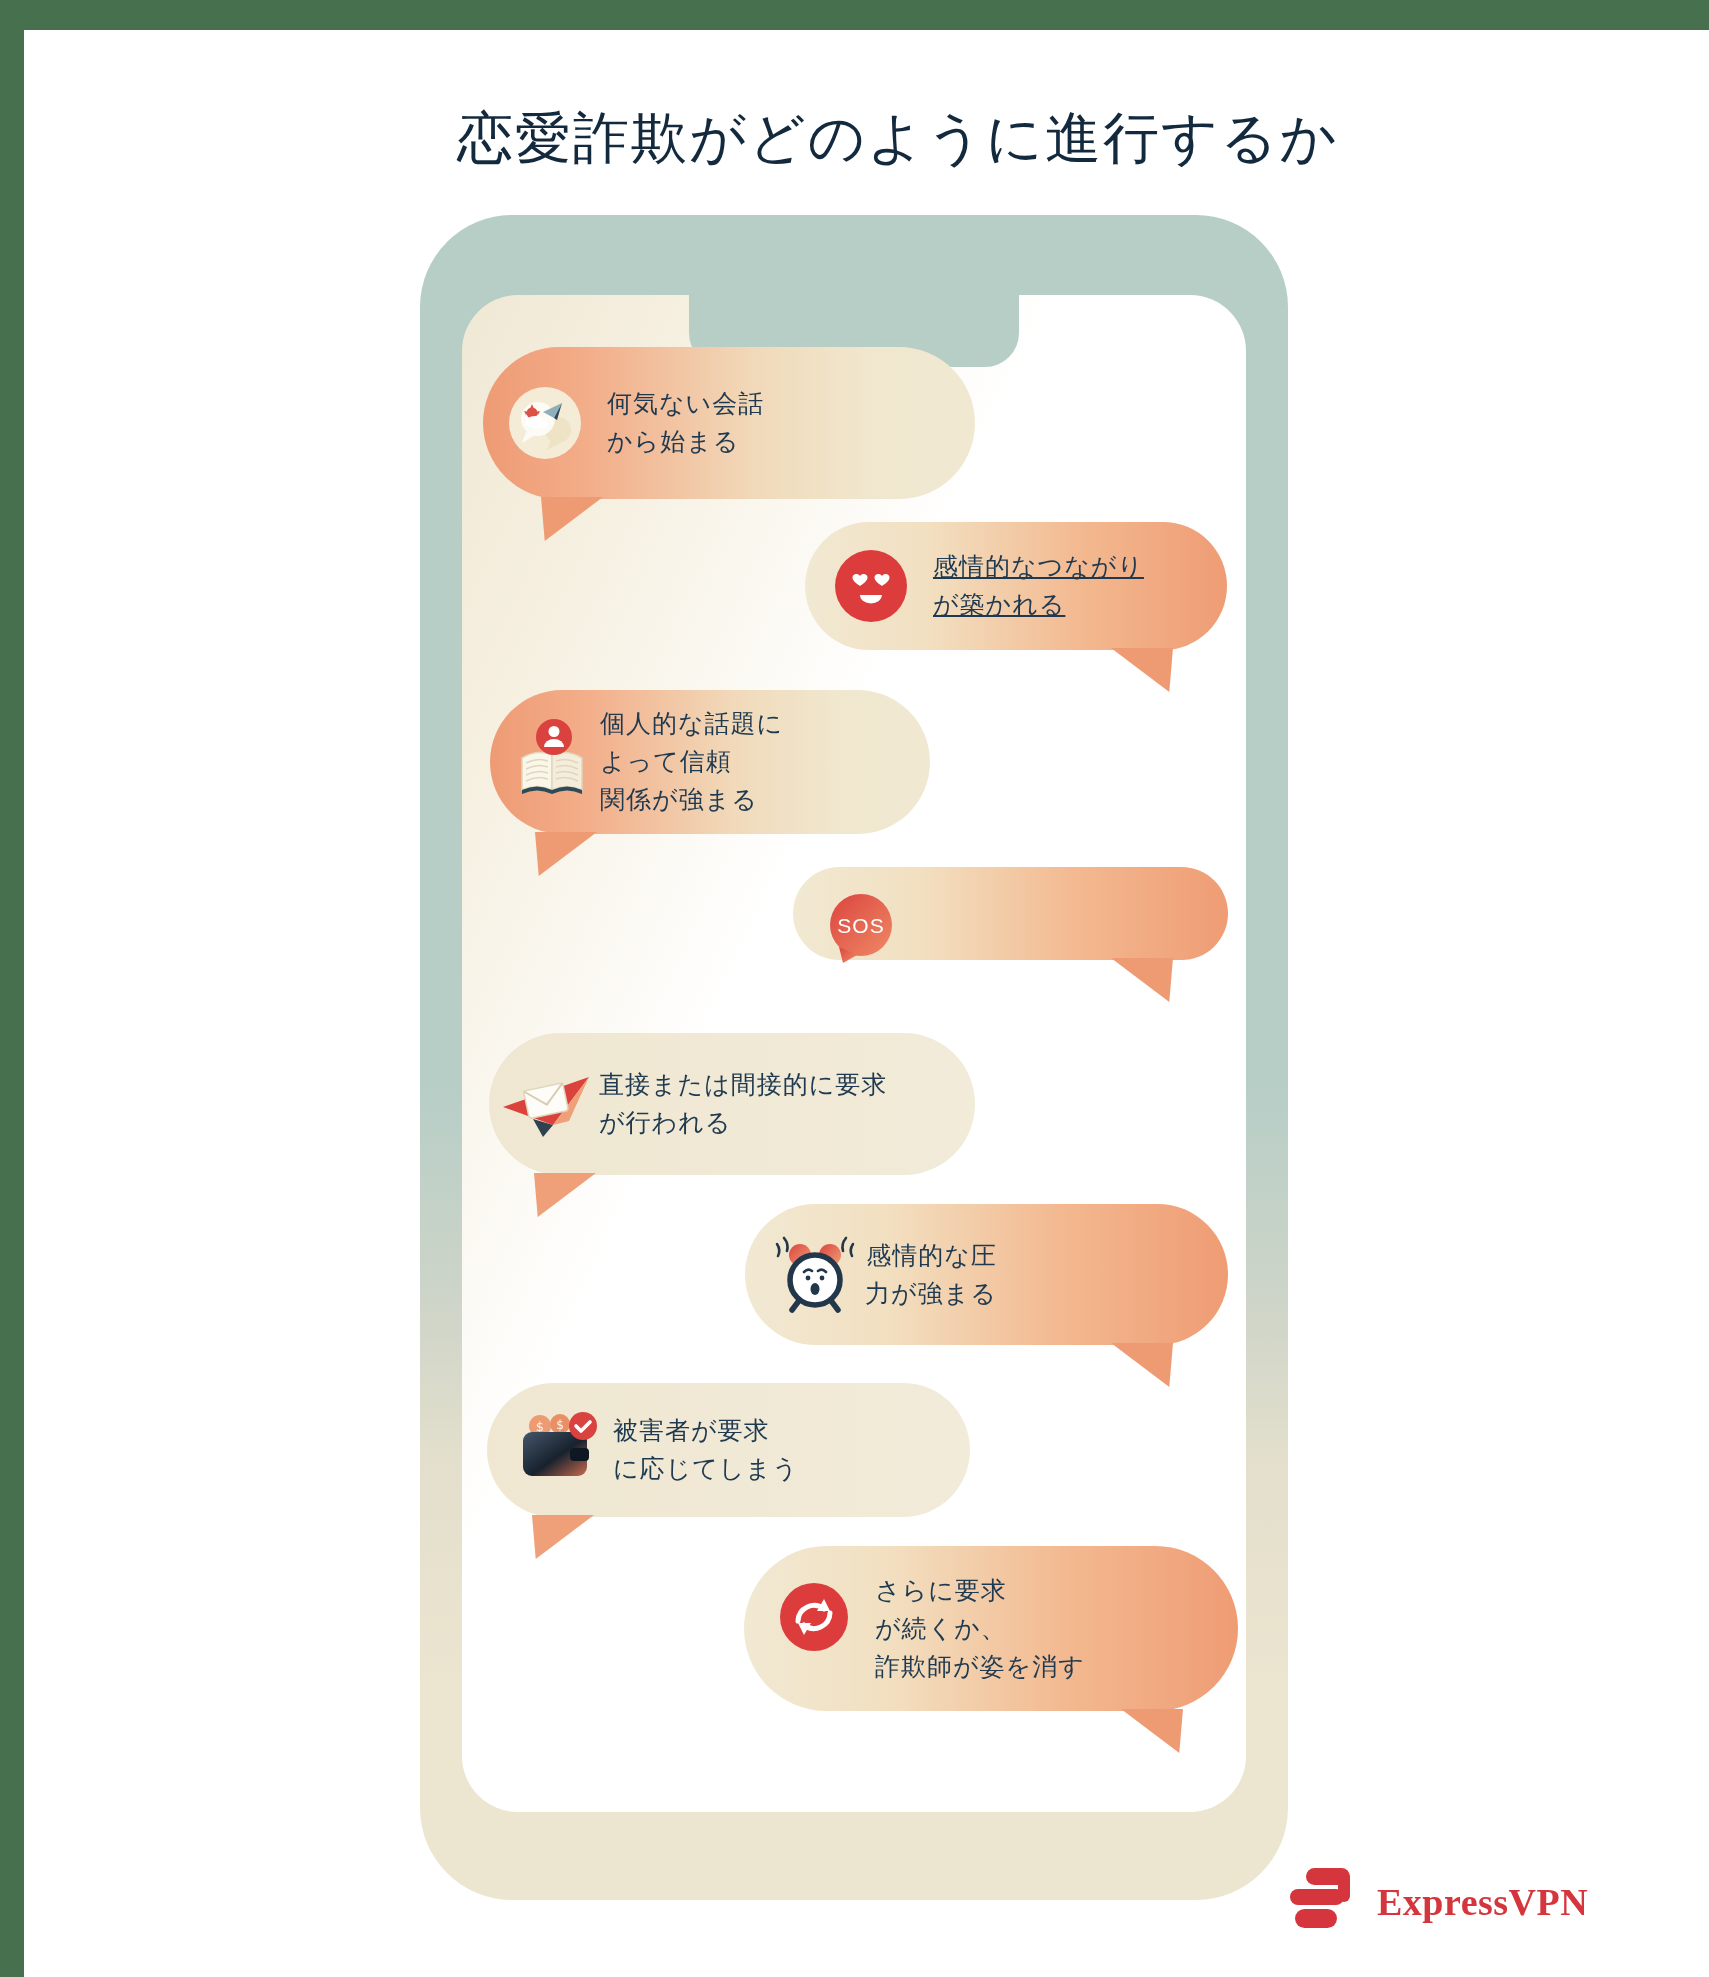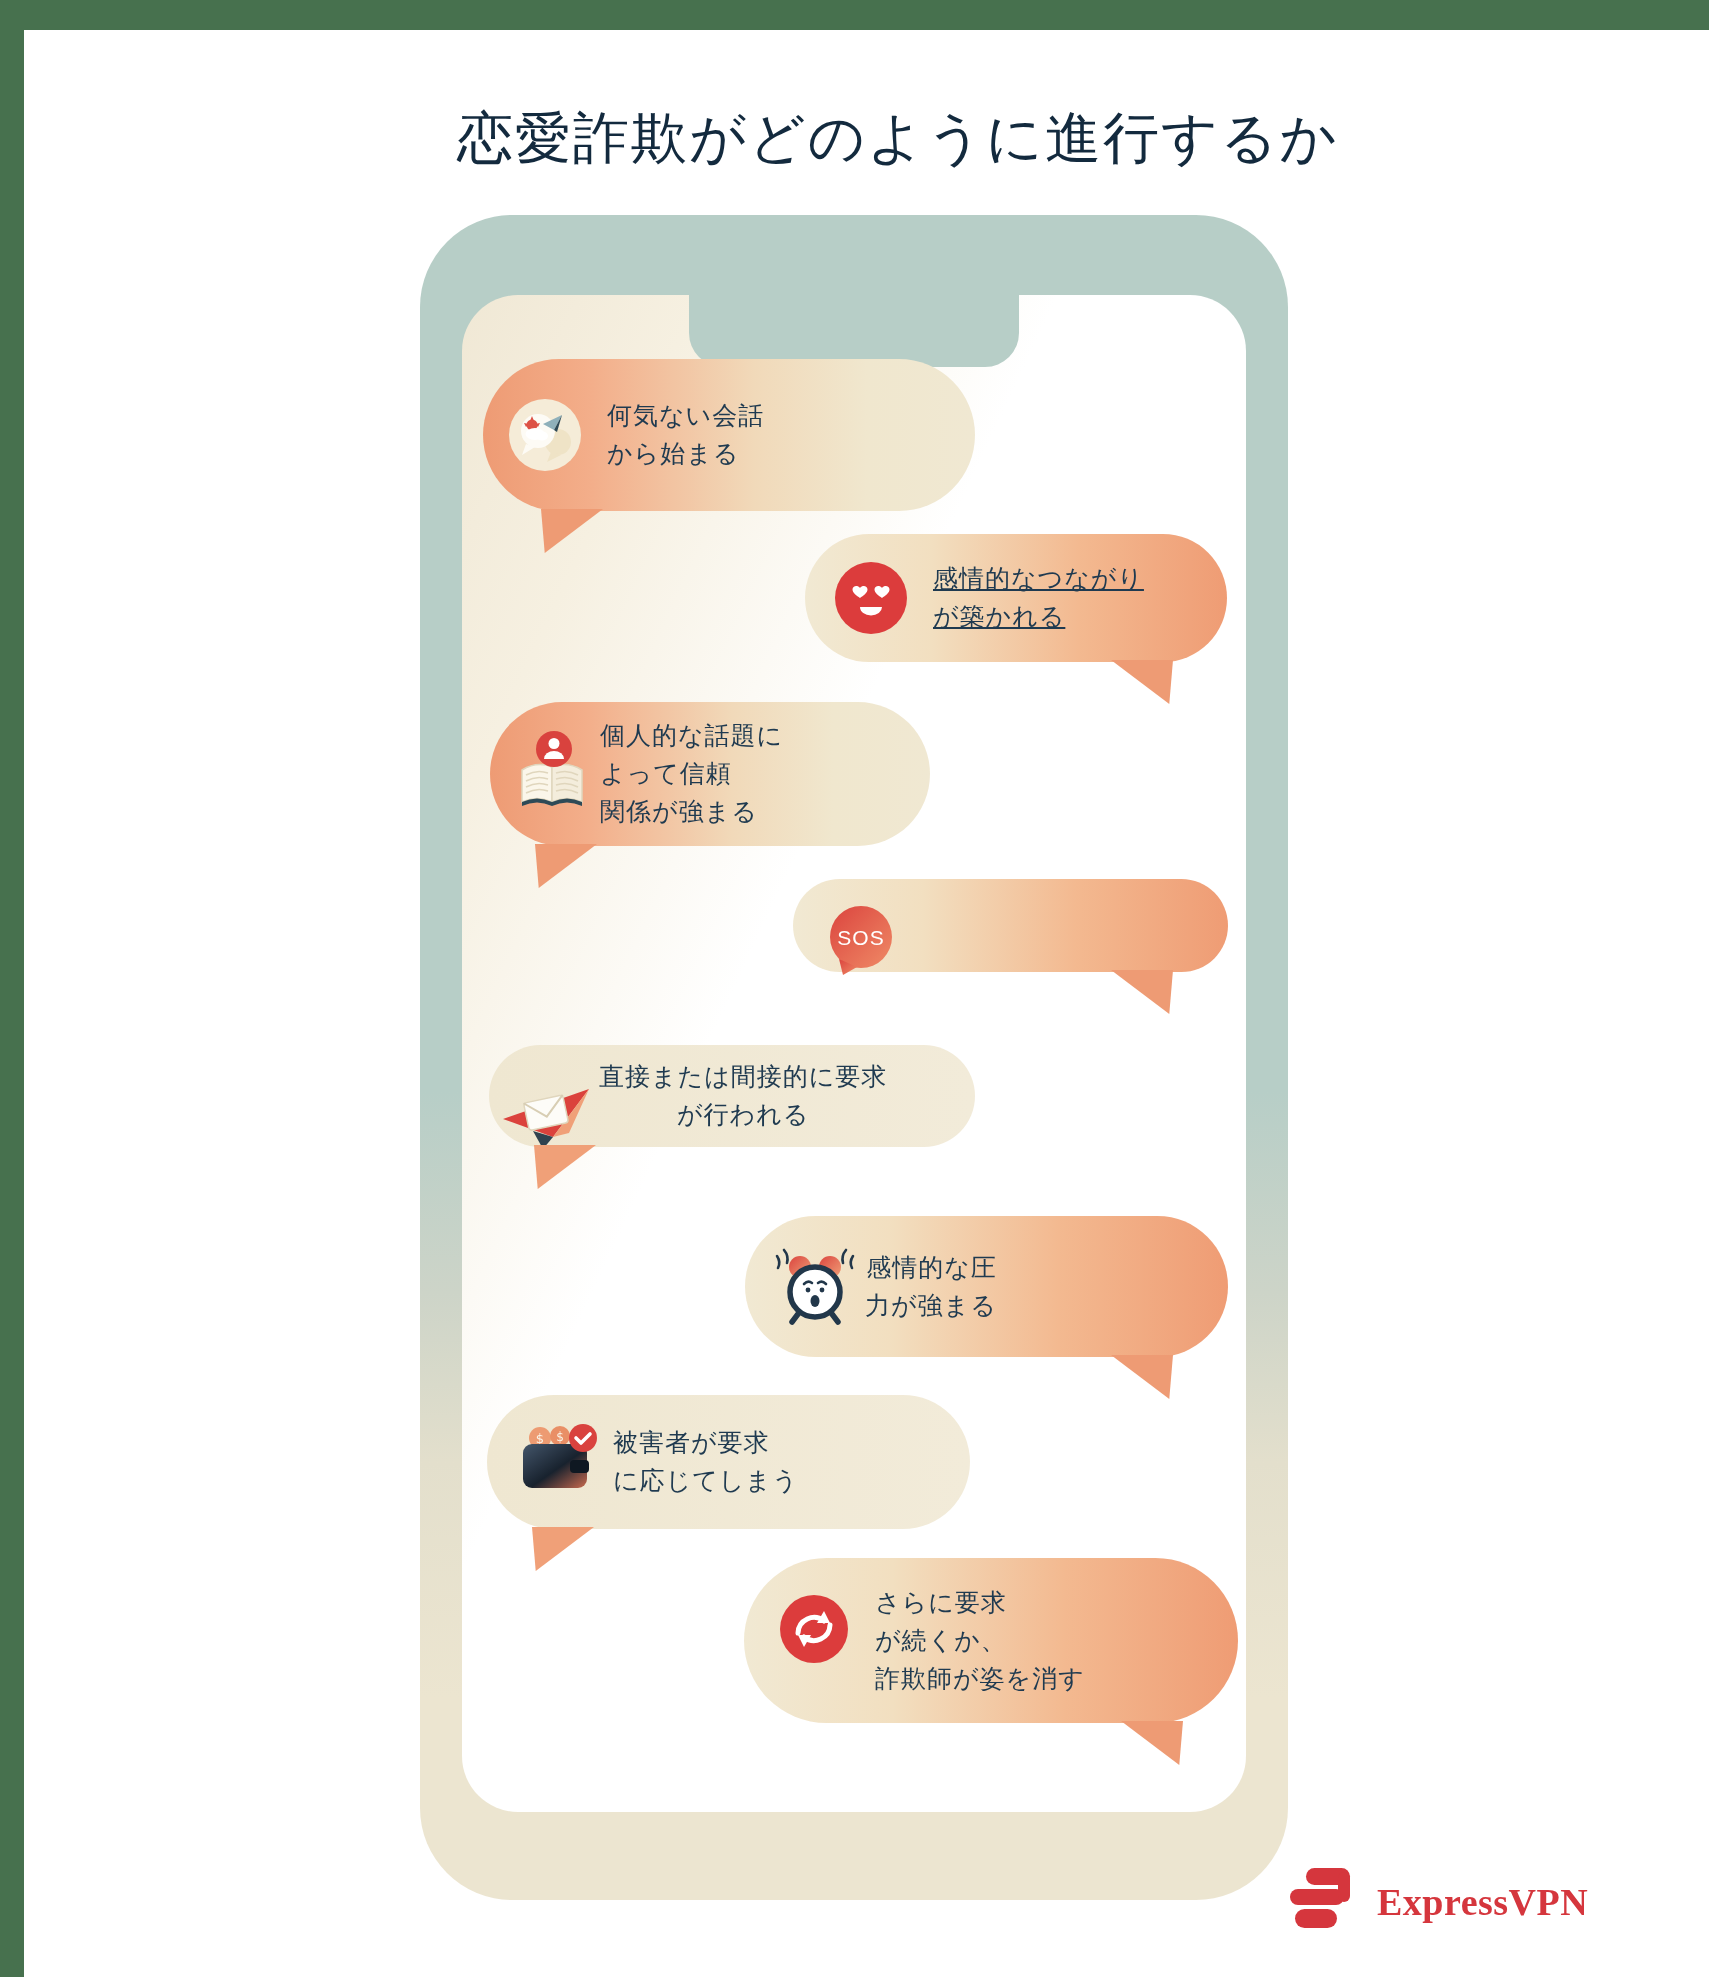--- a/index.html
+++ b/index.html
@@ -26,21 +26,21 @@
   .screen{
     position:absolute;left:42px;top:80px;width:784px;height:1517px;border-radius:56px;
     background:linear-gradient(115deg,#F0E8D5 0%,#F6F0E1 16%,#FFFFFF 40%,#FFFFFF 100%);
   }
   .notch{
     position:absolute;left:269px;top:0;width:330px;height:152px;
     border-radius:0 0 34px 34px;background:#B7CEC7;
   }
 
   
-  .bubble{position:absolute;display:flex;align-items:center;border-radius:999px;margin-top:12px;}
+  .bubble{position:absolute;display:flex;align-items:center;border-radius:999px;}
   .grad-sc{background:linear-gradient(90deg,#EE9B74 0%,#F3AE8A 22%,#F1D9B9 55%,#F0E7CE 78%,#F0E8D2 100%);}
   .grad-cs{background:linear-gradient(90deg,#F1E9D3 0%,#F2DFC0 30%,#F3B990 65%,#EF9C74 100%);}
   .flat-cream{background:linear-gradient(90deg,#EFE7D1 0%,#F2EBD9 100%);}
   .btext{
     margin:0;font-size:25px;line-height:38px;color:#1F3A50;
     white-space:pre-line;letter-spacing:1px;
   }
   .icon{position:absolute;display:block;line-height:0;}
   .tail{position:absolute;display:block;width:62px;height:44px;bottom:-42px;}
   .tail-l{clip-path:polygon(0 0,100% 0,6% 100%);}
@@ -61,21 +61,21 @@
   .b3{left:490px;top:690px;width:440px;height:144px;}
   .b3 .icon{left:20px;top:26px;}
   .b3 .btext{margin-left:110px;}
   .b3 .tail{left:45px;}
 
   .b4{left:793px;top:867px;width:435px;height:93px;justify-content:flex-end;}
   .b4 .icon{left:30px;top:24px;}
   .b4 .btext{margin-left:130px;}
   .b4 .tail{right:55px;}
 
-  .b5{left:489px;top:1033px;width:486px;height:102px;text-align:center;}
+  .b5{left:489px;top:1033px;width:486px;height:142px;}
   .b5 .icon{left:12px;top:40px;}
   .b5 .btext{margin-left:110px;}
   .b5 .tail{left:45px;}
 
   .b6{left:745px;top:1204px;width:483px;height:141px;text-align:right;}
   .b6 .icon{left:26px;top:26px;}
   .b6 .btext{margin-left:120px;}
   .b6 .tail{right:55px;}
 
   .b7{left:487px;top:1383px;width:483px;height:134px;}

